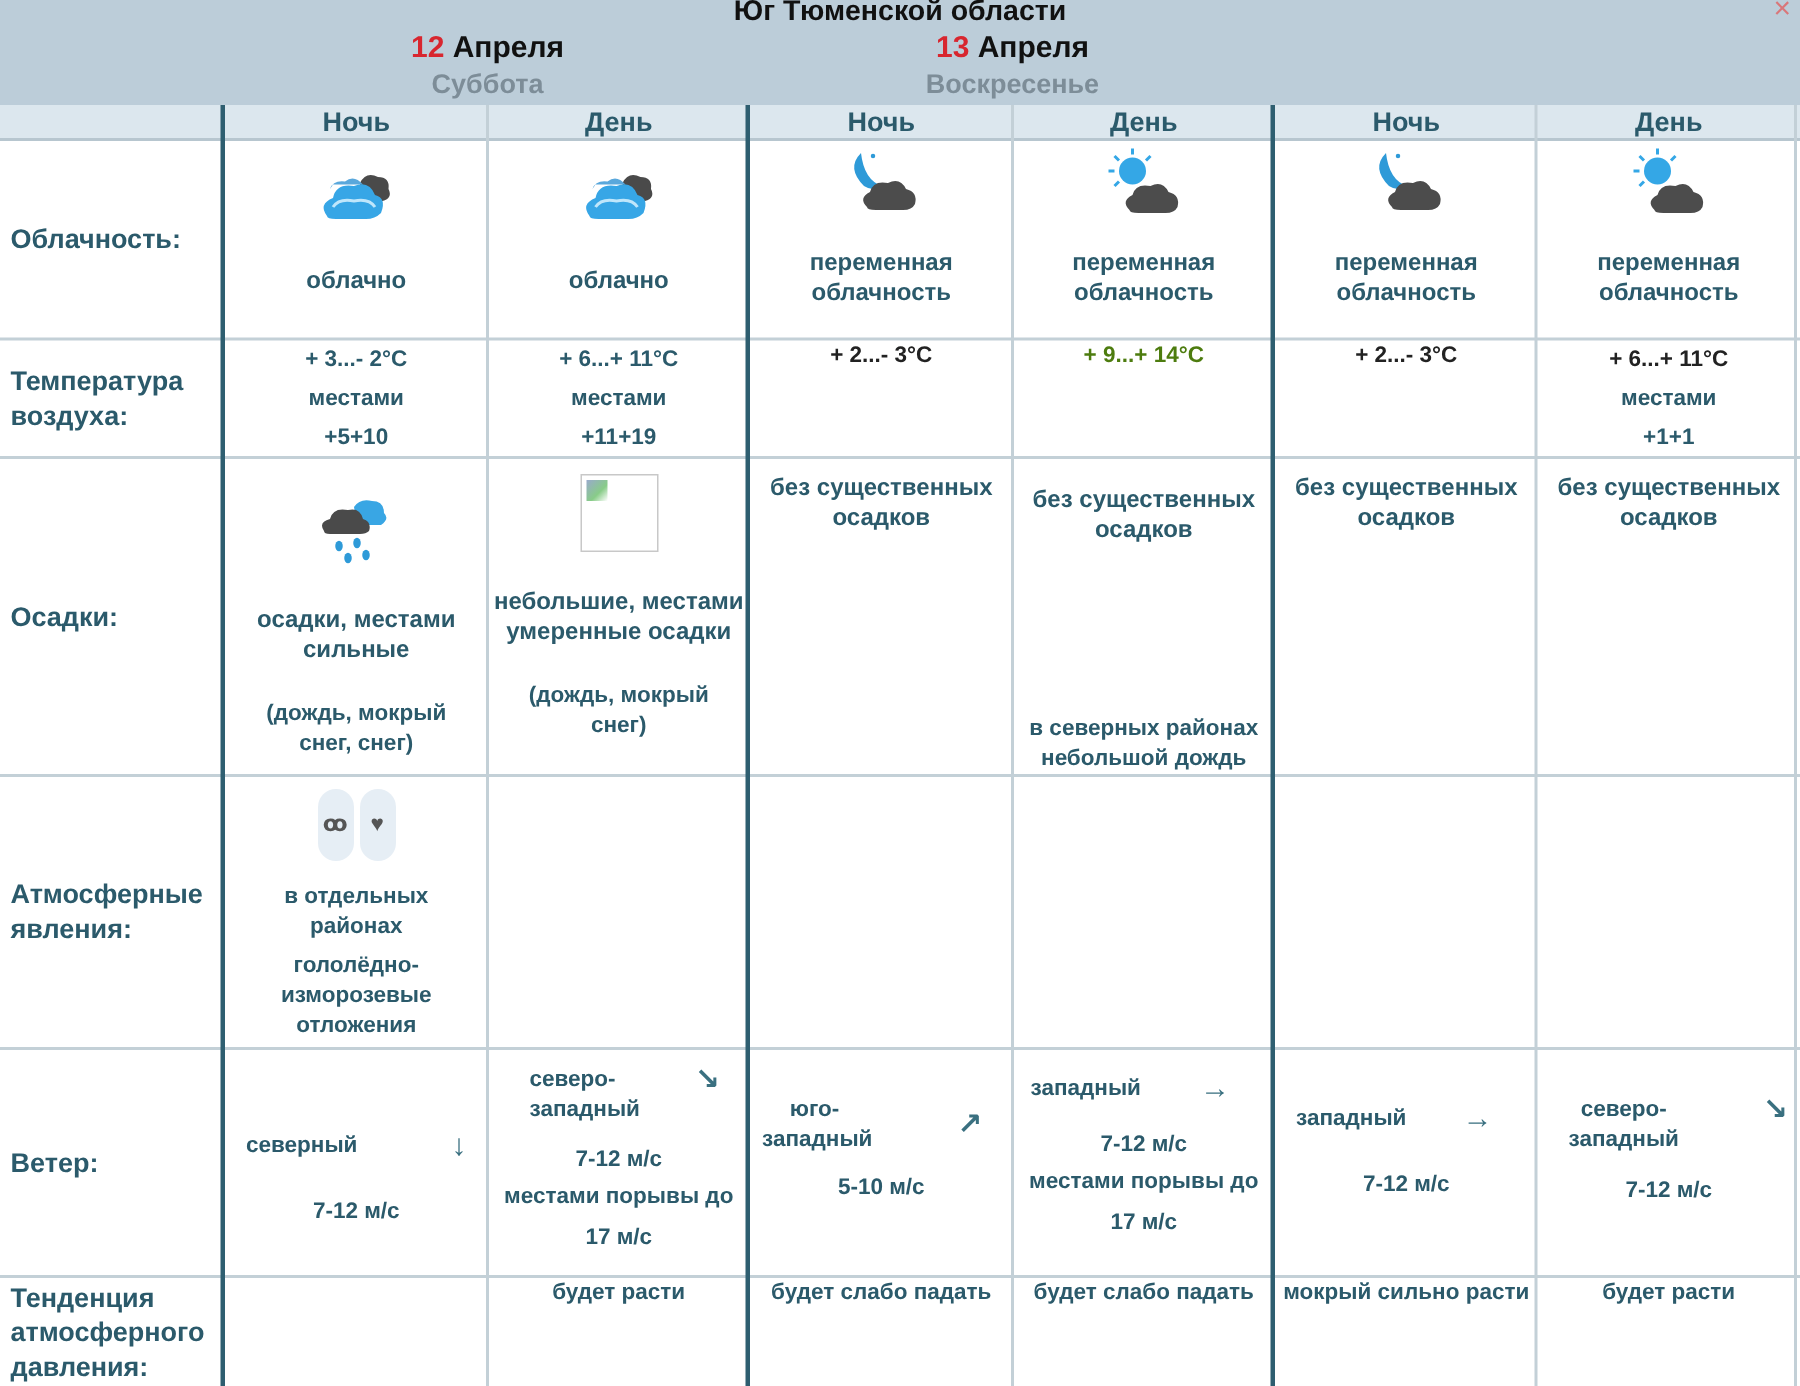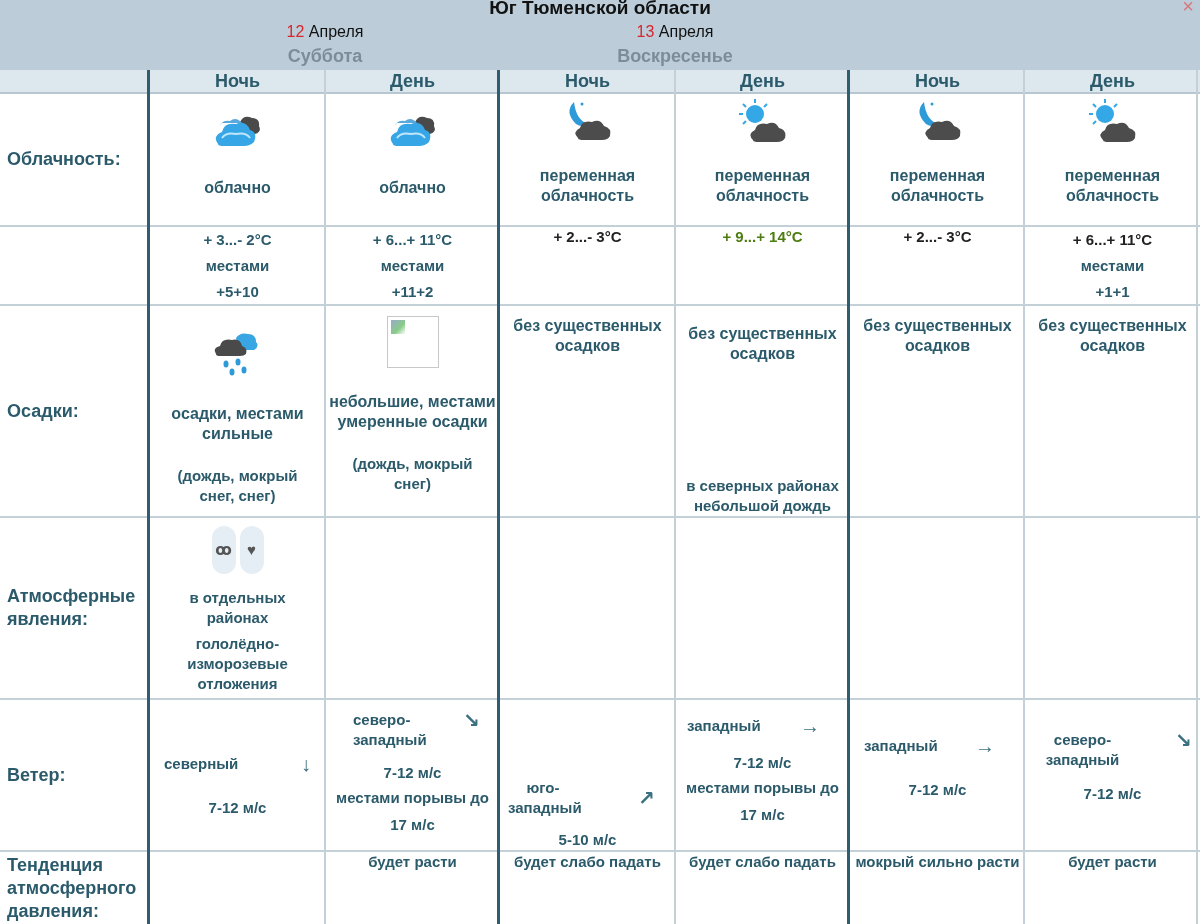--- a/index.html
+++ b/index.html
@@ -14,21 +14,21 @@
     position: absolute; left: 0; top: -3px; width: 1200px; text-align: center;
     font-weight: bold; font-size: 19px; color: #111;
   }
   .close-btn {
     position: absolute; right: 6px; top: -4px; font-size: 20px; color: #d9777a;
     cursor: pointer; line-height: 20px;
   }
   .day-head {
     position: absolute; top: 20px; text-align: center;
   }
-  .day-date { font-weight: normal; font-size: 16px; color: #111; line-height: 24px; }
+  .day-date { font-weight: bold; font-size: 20px; color: #111; line-height: 24px; }
   .day-date .num { color: #d8262f; }
   .day-week { font-weight: bold; font-size: 18px; color: #7d8d98; line-height: 24px; }
 
   .period-row {
     position: absolute; left: 0; top: 70px; width: 1200px; height: 24px;
     background: #dce7ee; border-bottom: 2px solid #b7c6cf;
   }
   .period {
     position: absolute; top: 0; height: 22px; text-align: center;
     font-weight: bold; font-size: 18px; color: #2b5a6b; line-height: 22px;
@@ -168,29 +168,30 @@
     </div>
     <div class="cell" style="left:1025px;width:175px;justify-content:flex-start;padding-top:4px;">
       <svg class="icon">
           <use href="#sym-sun-cloud"></use>
         </svg>
       <div style="margin-top:18px;width:120px;">переменная облачность</div>
     </div>
   </div>
 
   <div class="row" style="top:133px;height:79px;">
+    <div class="row-label">Температура воздуха:</div>
     <div class="cell sm" style="left:150px;width:175px;line-height:25px;">
       <div>+ 3...- 2°C</div>
       <div>местами</div>
       <div>+5+10</div>
     </div>
     <div class="cell sm" style="left:325px;width:175px;line-height:25px;">
       <div>+ 6...+ 11°C</div>
       <div>местами</div>
-      <div>+11+2</div>
+      <div>+11+19</div>
     </div>
     <div class="cell sm" style="left:500px;width:175px;color:#222;">
       <div>+ 2...- 3°C</div>
     </div>
     <div class="cell sm" style="left:675px;width:175px;color:#4d7c0f;">
       <div>+ 9...+ 14°C</div>
     </div>
     <div class="cell sm" style="left:850px;width:175px;color:#222;">
       <div>+ 2...- 3°C</div>
     </div>
@@ -261,21 +262,21 @@
     <div class="cell sm" style="left:325px;width:175px;justify-content:flex-start;padding-top:10px;">
       <div class="wind-top" style="padding:0 20px 0 28px;">
         <span style="width:70px;text-align:left;">северо-западный</span>
         <span class="wind-arrow">↘</span>
       </div>
       <div style="margin-top:10px;line-height:25px;">7-12 м/с</div>
       <div style="line-height:25px;">местами порывы до</div>
       <div style="line-height:30px;">17 м/с</div>
     </div>
 
-    <div class="cell sm" style="left:500px;width:175px;justify-content:flex-start;padding-top:30px;margin-top:48px;">
+    <div class="cell sm" style="left:500px;width:175px;justify-content:flex-start;padding-top:30px;">
       <div class="wind-top" style="padding:0 20px 0 8px;align-items:center;">
         <span style="width:70px;">юго-западный</span>
         <span class="wind-arrow">↗</span>
       </div>
       <div style="margin-top:12px;">5-10 м/с</div>
     </div>
 
     <div class="cell sm" style="left:675px;width:175px;justify-content:flex-start;padding-top:16px;">
       <div class="wind-top" style="padding:0 30px 0 12px;align-items:center;">
         <span>западный</span>

